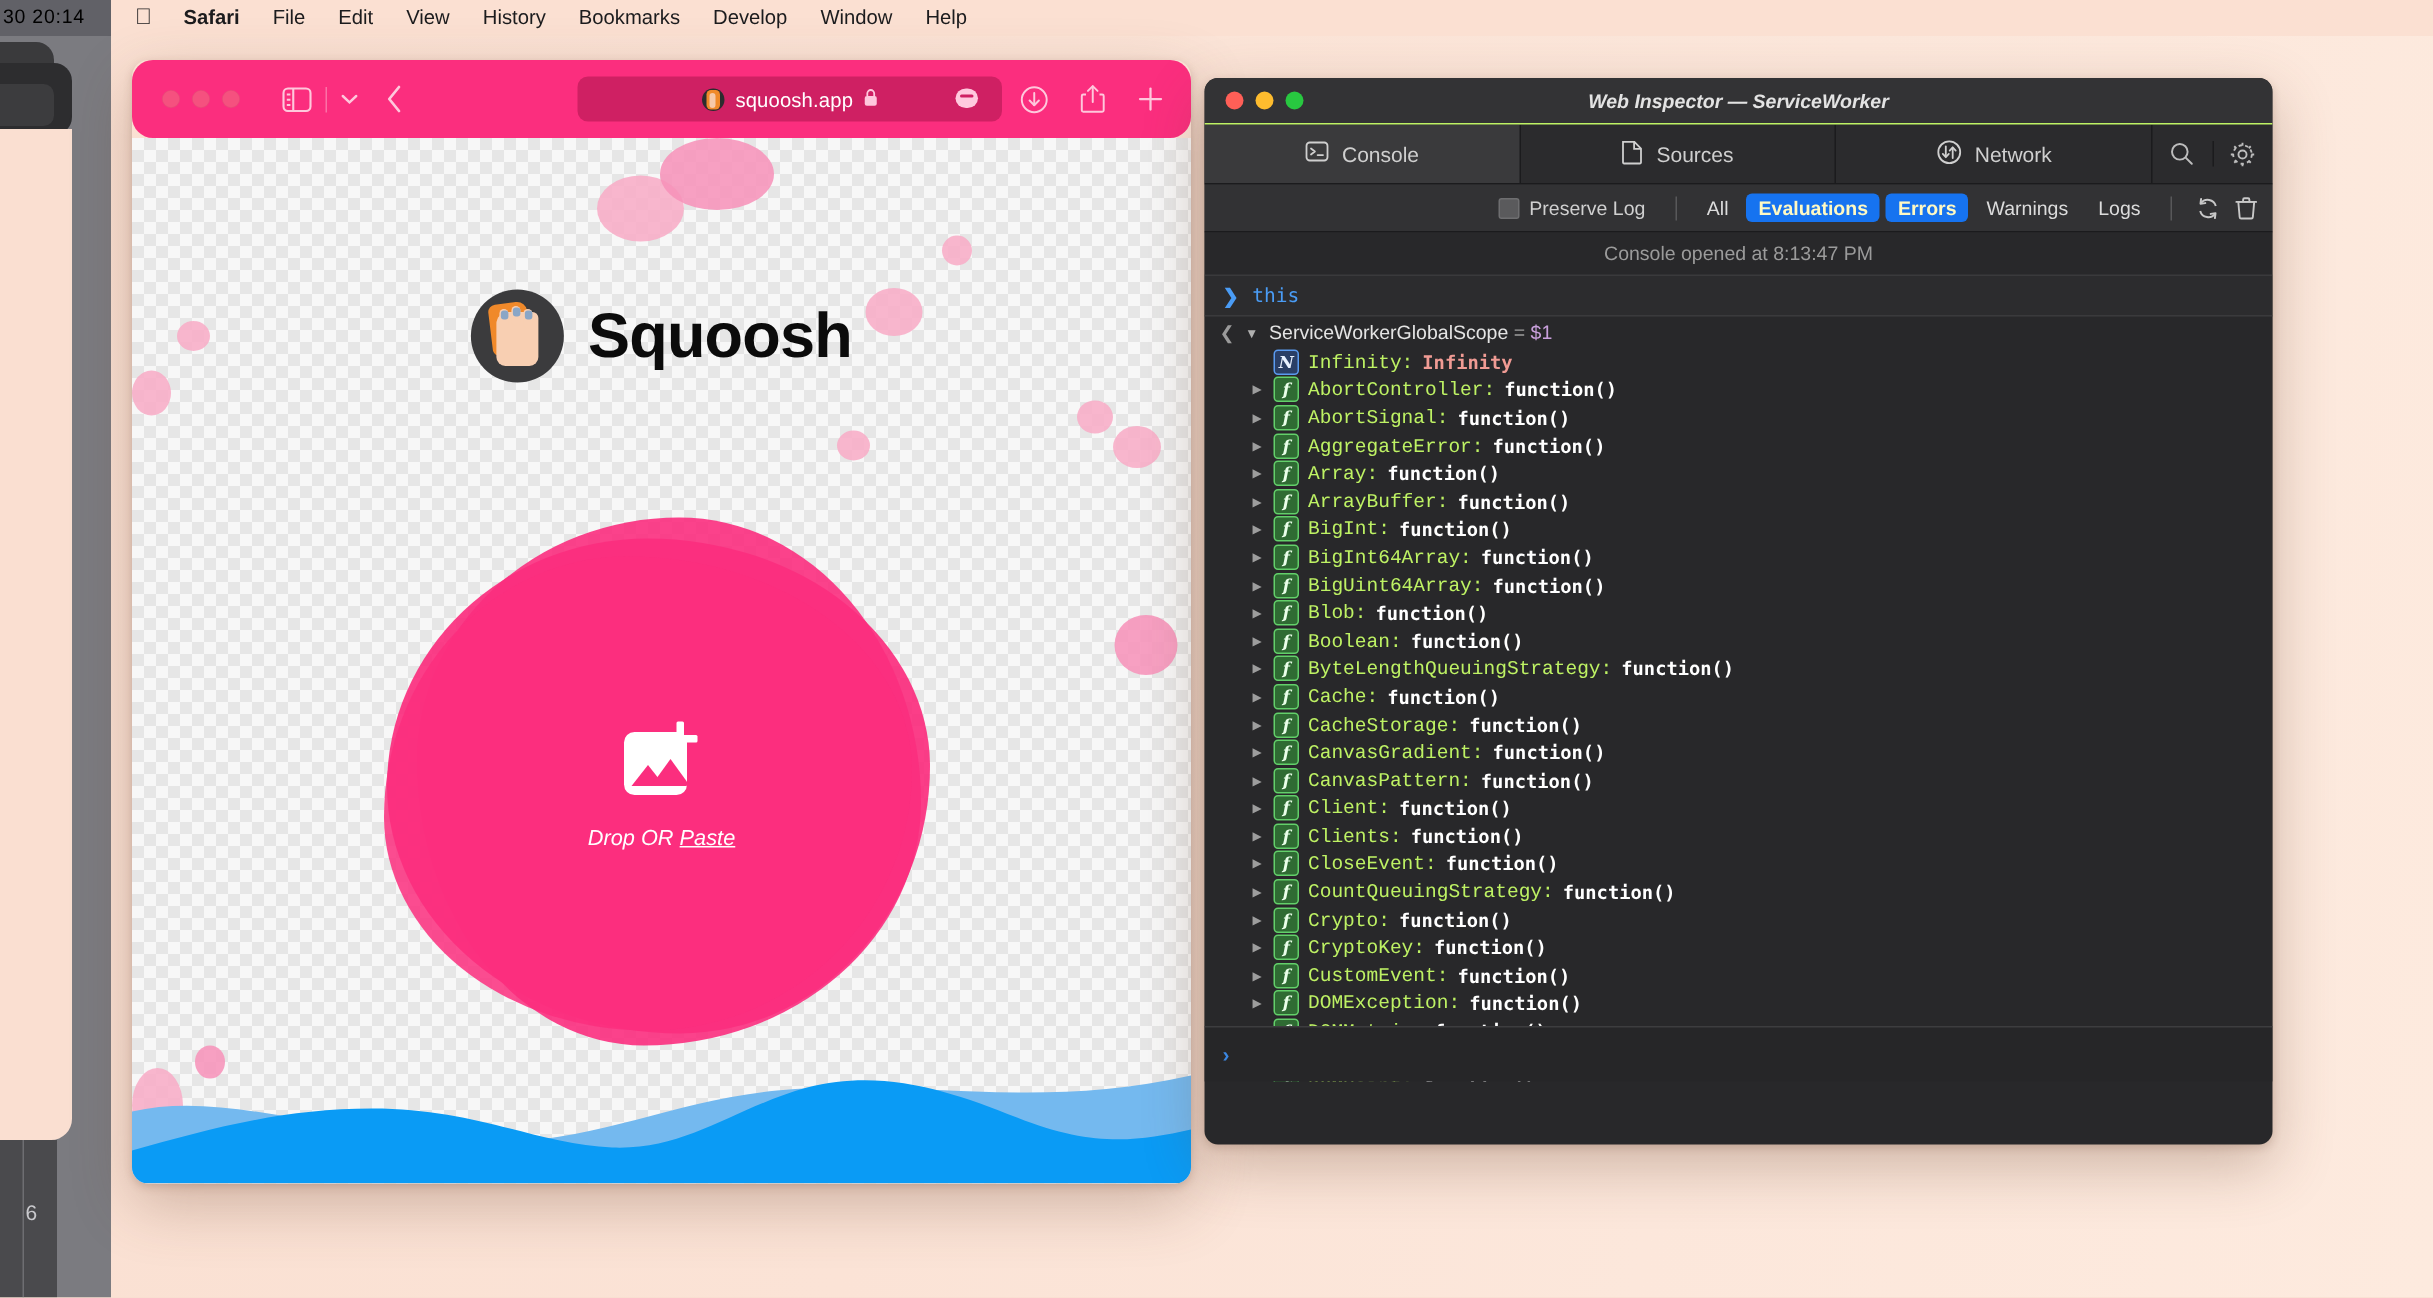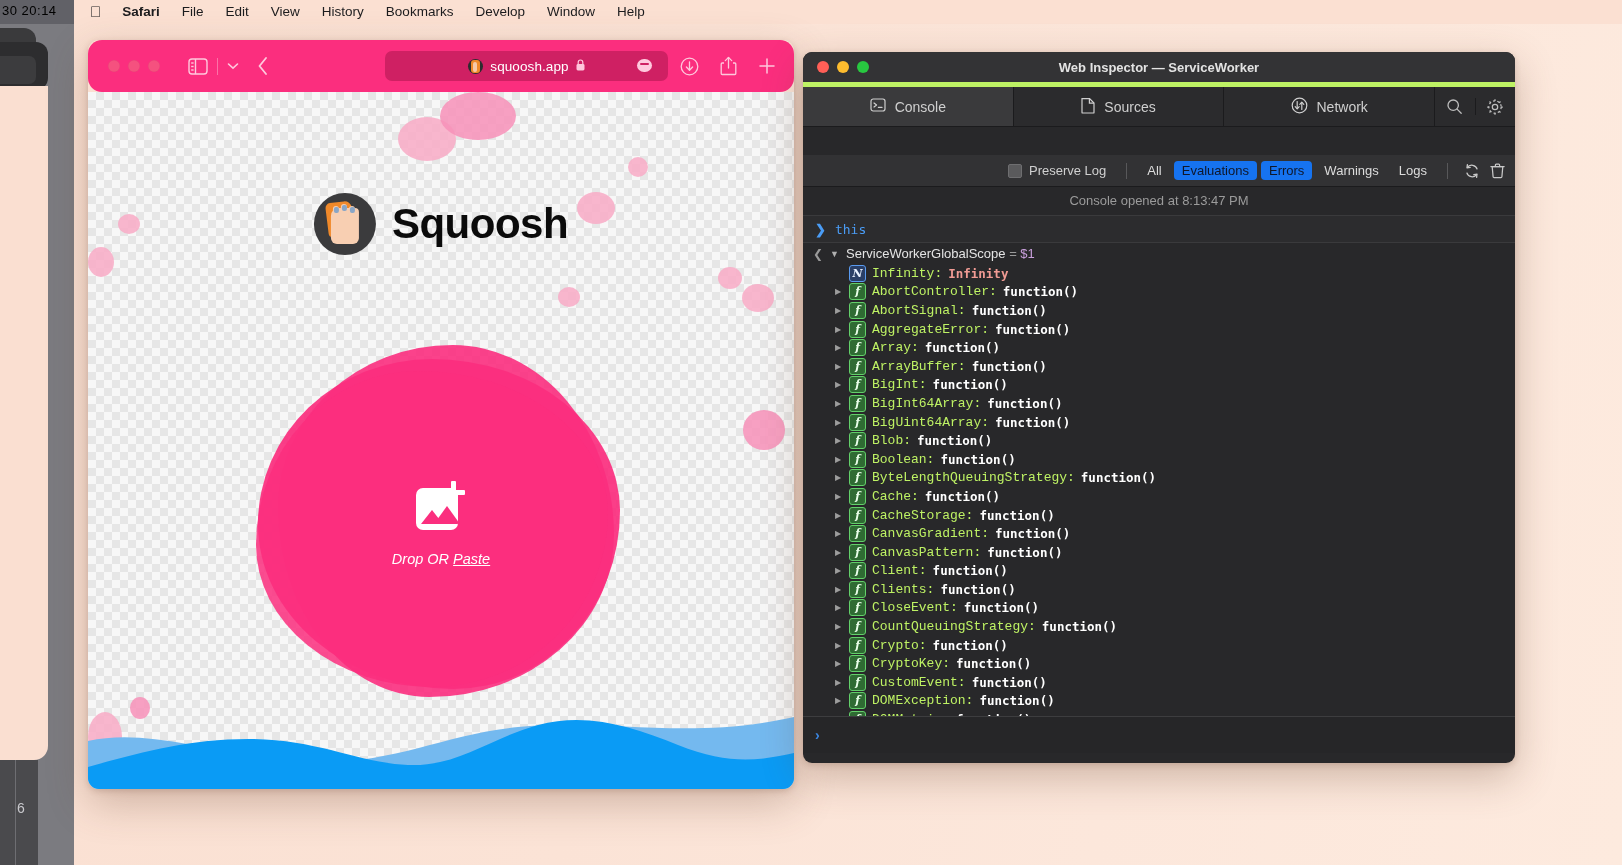--- a/index.html
+++ b/index.html
@@ -183,21 +183,22 @@
 
   
   #inspector{
     position:absolute;left:803px;top:52px;width:712px;height:711px;
     background:#28282a;border-radius:9px;overflow:hidden;
     box-shadow:0 14px 40px rgba(110,70,50,.32), 0 2px 6px rgba(110,70,50,.20);
     color:#d6d6d6;
   }
   #inspector .insp-title{
     height:30px;background:#333335;display:flex;align-items:center;position:relative;
-    border-bottom:5px solid #bef264;
+    border-bottom:1px solid #bef264;
+    font-style:italic;
   }
   .insp-dots{display:flex;gap:8px;margin-left:14px;}
   .idot{width:12px;height:12px;border-radius:50%;}
   .idot.r{background:#ff5f57;}
   .idot.y{background:#febc2e;}
   .idot.g{background:#28c840;}
   .insp-title .t{
     position:absolute;left:0;right:0;text-align:center;font-size:13px;color:#e3e3e3;font-weight:bold;
   }
   .insp-tabs{height:39px;display:flex;background:#2b2b2d;border-bottom:1px solid #1b1b1d;}
@@ -205,27 +206,27 @@
     flex:1;display:flex;align-items:center;justify-content:center;gap:9px;
     font-size:14px;color:#cfcfcf;border-right:1px solid #1b1b1d;
   }
   .insp-tab.active{background:#3a3a3c;}
   .insp-tools{width:80px;display:flex;align-items:center;}
   .insp-tools .ti{flex:1;display:flex;align-items:center;justify-content:center;color:#bdbdbd;}
   .insp-tools .ti:first-child{border-right:1px solid #1b1b1d;}
 
   .insp-filter{
     height:31px;background:#323234;border-bottom:1px solid #1b1b1d;
-    display:flex;align-items:center;justify-content:flex-end;gap:0;padding-right:10px;margin-top:28px;
+    display:flex;align-items:center;justify-content:flex-end;gap:0;padding-right:10px;
   }
   .chk{width:12px;height:12px;border-radius:2px;background:#5a5a5c;border:1px solid #6e6e70;margin-right:7px;}
   .preserve{font-size:13px;color:#d0d0d0;margin-right:10px;display:flex;align-items:center;}
   .fsep{width:1px;height:16px;background:#58585a;margin:0 10px;}
   .fbtn{font-size:13px;color:#dcdcdc;padding:2px 8px;border-radius:4px;margin:0 2px;}
-  .fbtn.on{background:#1673f0;color:#0f172a;font-weight:normal;}
+  .fbtn.on{background:#1673f0;color:#fef9c3;font-weight:bold;}
   .ficon{color:#c8c8c8;display:flex;align-items:center;margin-left:6px;}
 
   .insp-body{position:relative;height:566px;background:#28282a;overflow:hidden;}
   .console-opened{
     height:28px;line-height:28px;text-align:center;font-size:13px;color:#9b9b9b;
     border-bottom:1px solid #3a3a3c;
   }
   .cmd-row{
     height:26px;display:flex;align-items:center;gap:9px;padding-left:12px;
     border-bottom:1px solid #3a3a3c;background:#2c2c2e;

